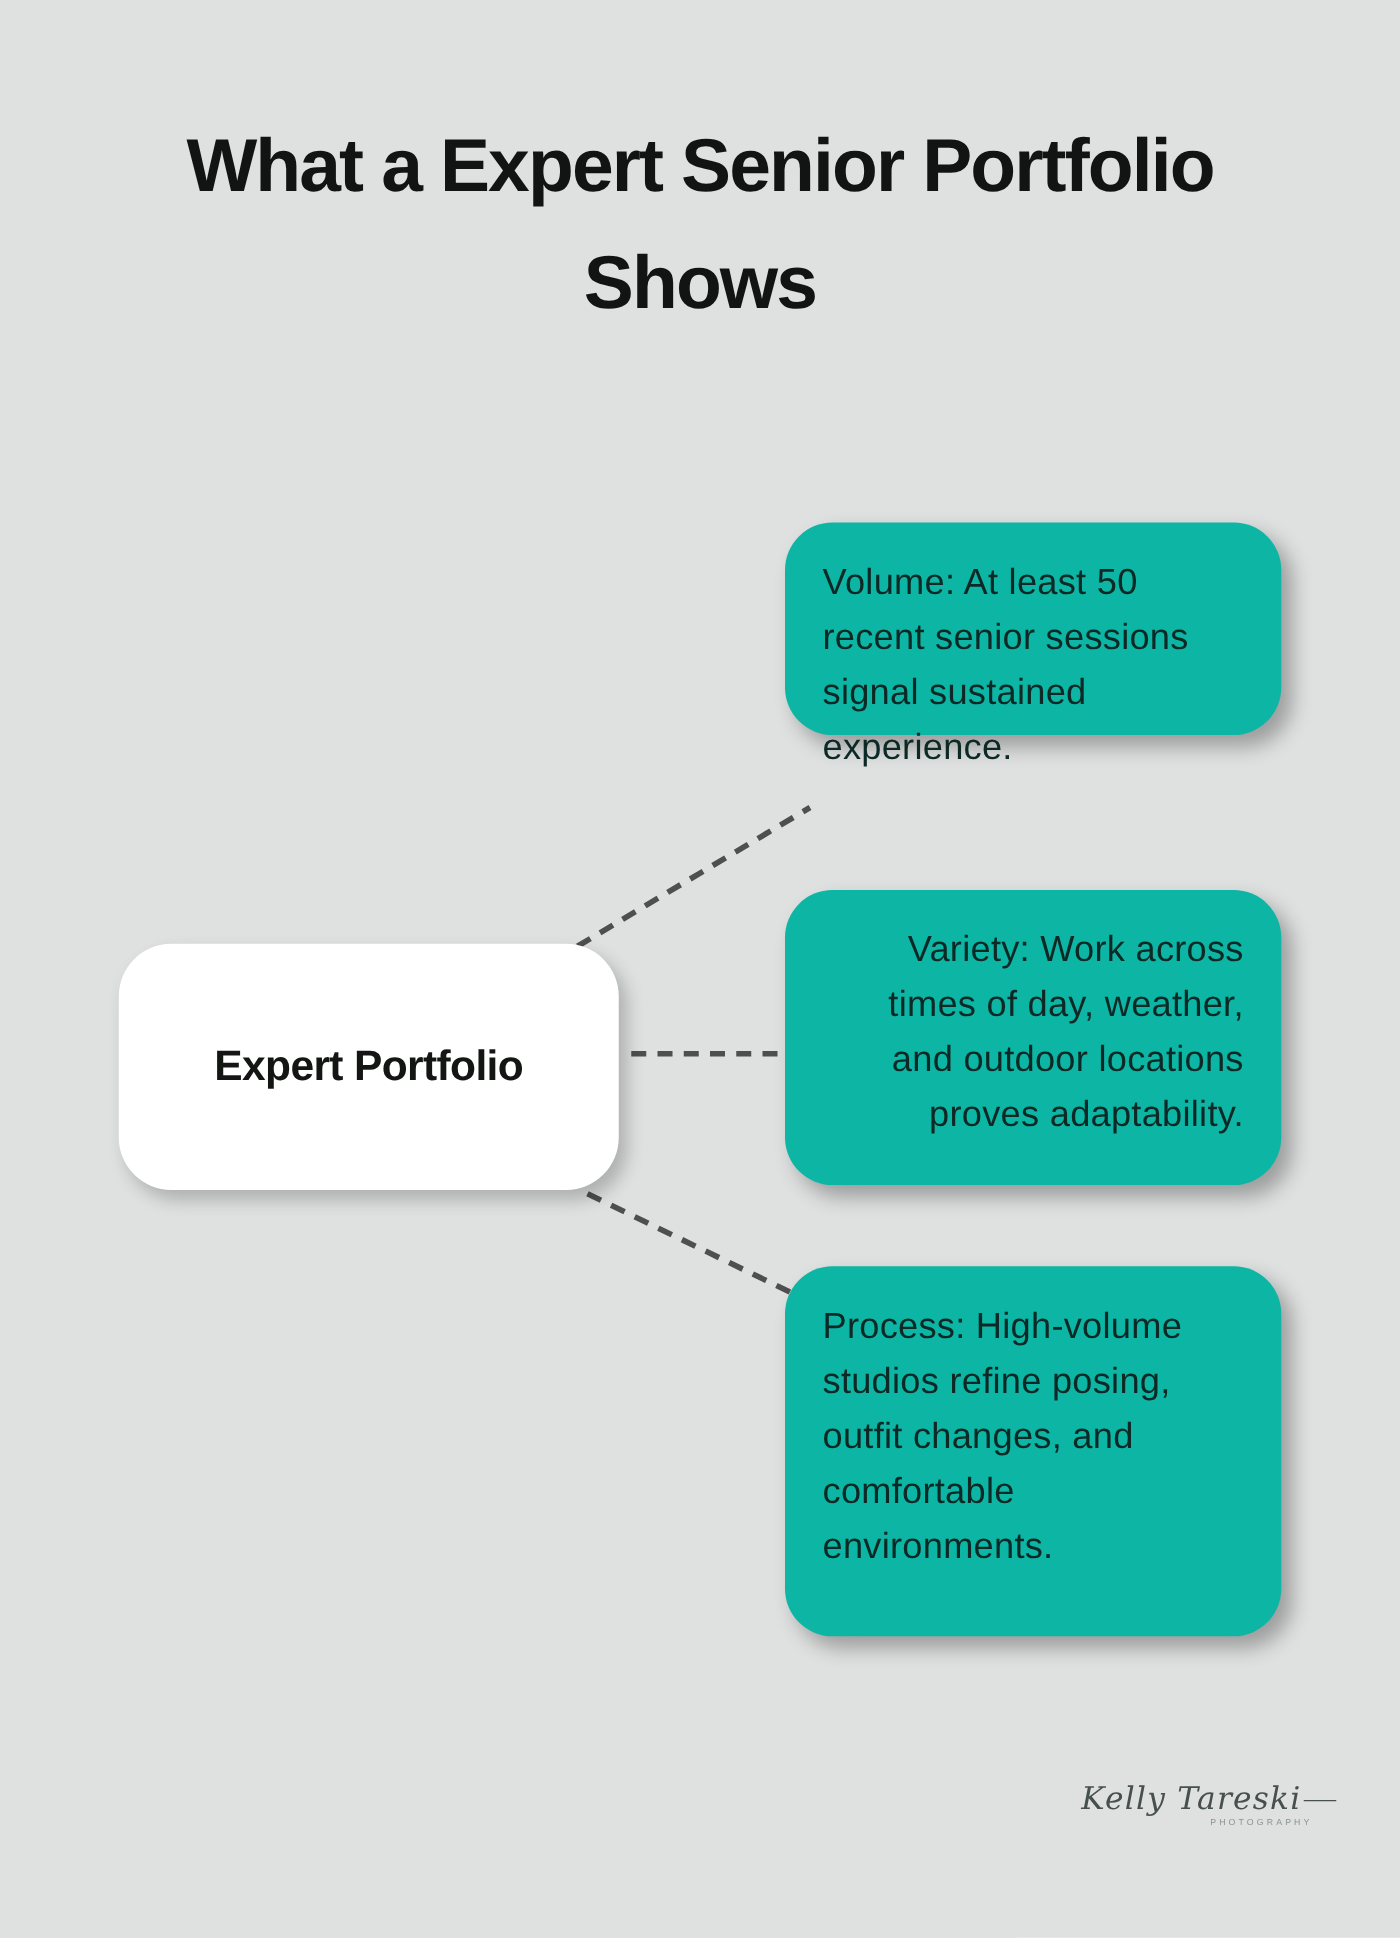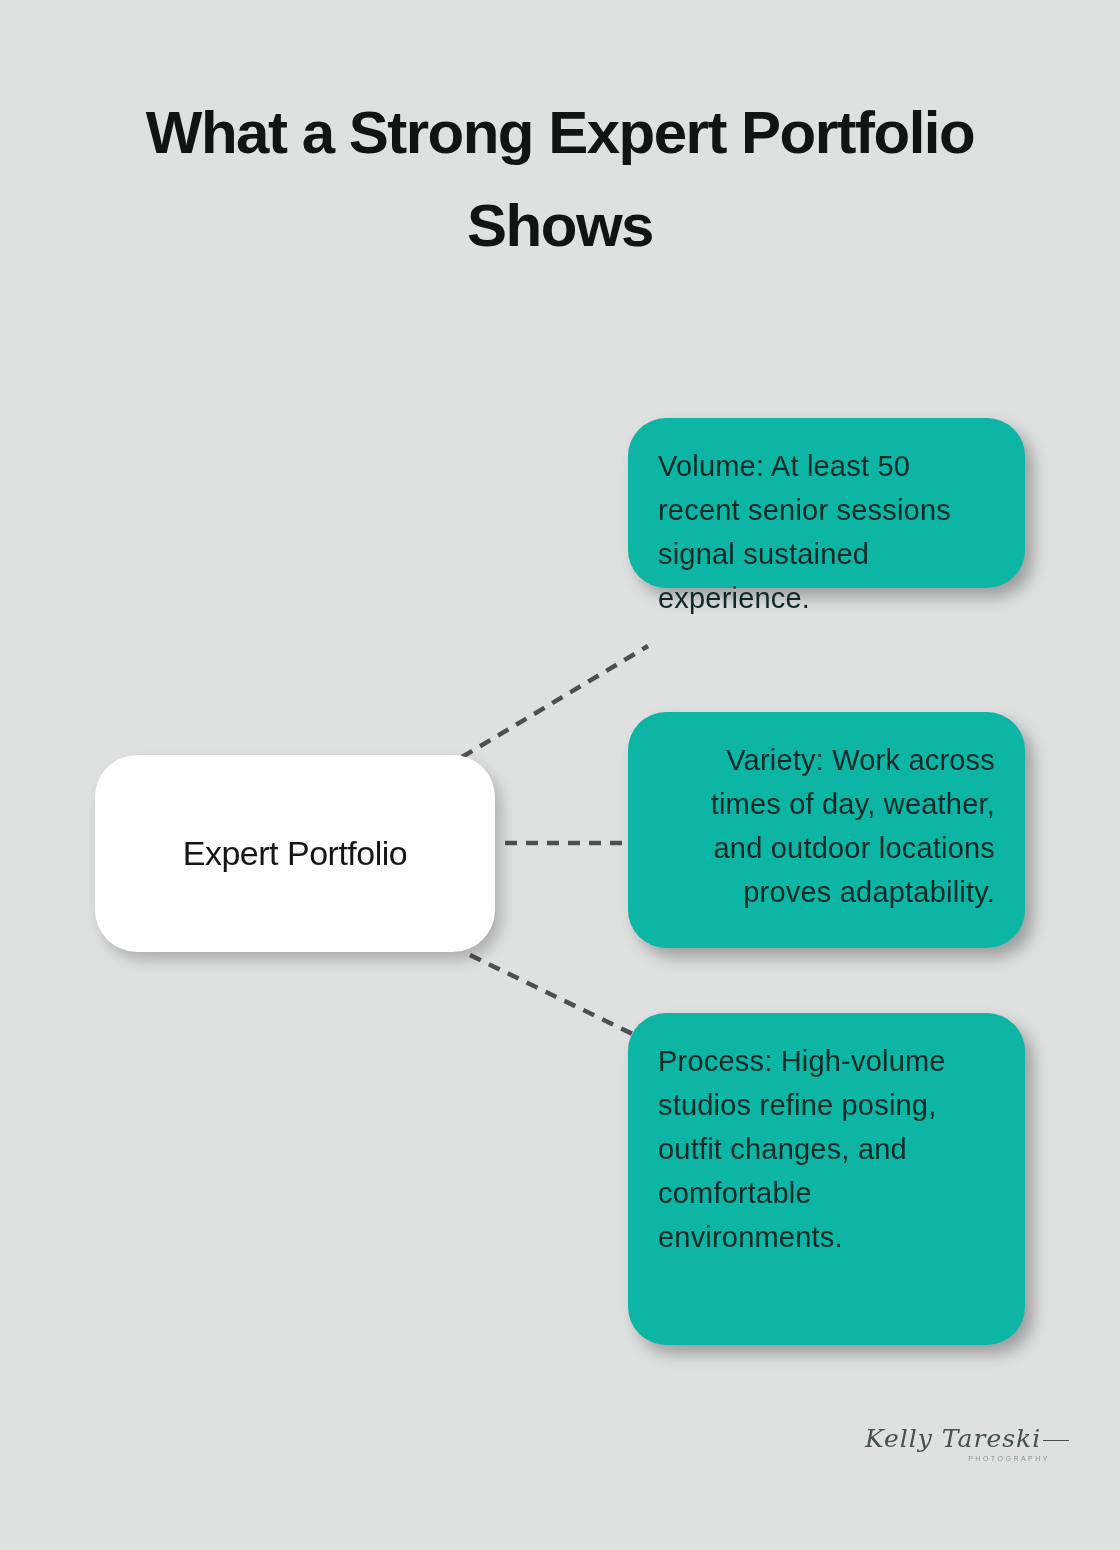--- a/index.html
+++ b/index.html
@@ -50,21 +50,21 @@
     height: 197px;
     background: #ffffff;
     border-radius: 42px;
     box-shadow: 6px 8px 14px rgba(0,0,0,0.22);
     display: flex;
     align-items: center;
     justify-content: center;
   }
   .root-node .root-label {
     font-size: 34px;
-    font-weight: 400;
+    font-weight: 700;
     color: #141614;
     letter-spacing: -0.5px;
   }
 
   
   .branch-card {
     position: absolute;
     left: 628px;
     width: 397px;
     background: #0db5a5;
@@ -75,21 +75,21 @@
   }
   .branch-card p {
     margin: 0;
     font-size: 29px;
     line-height: 44px;
     color: #0c2925;
     letter-spacing: 0.2px;
   }
   .card-volume  { top: 418px; height: 170px; }
   .card-variety { top: 712px; height: 236px; text-align: right; }
-  .card-process { top: 1013px; height: 332px; }
+  .card-process { top: 1013px; height: 296px; }
 
   
   .signature {
     position: absolute;
     left: 865px;
     top: 1424px;
     width: 185px;
     text-align: right;
     color: #46504d;
   }
@@ -113,21 +113,21 @@
     letter-spacing: 2.5px;
     color: #8d948f;
     margin-top: 1px;
   }
 </style>
 </head>
 <body>
 
 <div class="canvas">
 
-  <h1 class="page-title">What a Strong Expert Portfolio Shows</h1>
+  <h1 class="page-title">What a Expert Senior Portfolio Shows</h1>
 
   <svg class="connectors" viewBox="0 0 1120 1550" xmlns="http://www.w3.org/2000/svg">
     <line x1="462" y1="757" x2="648" y2="646"></line>
     <line x1="505" y1="843" x2="628" y2="843"></line>
     <line x1="470" y1="955" x2="645" y2="1040"></line>
   </svg>
 
   <div class="root-node">
     <span class="root-label">Expert Portfolio</span>
   </div>

